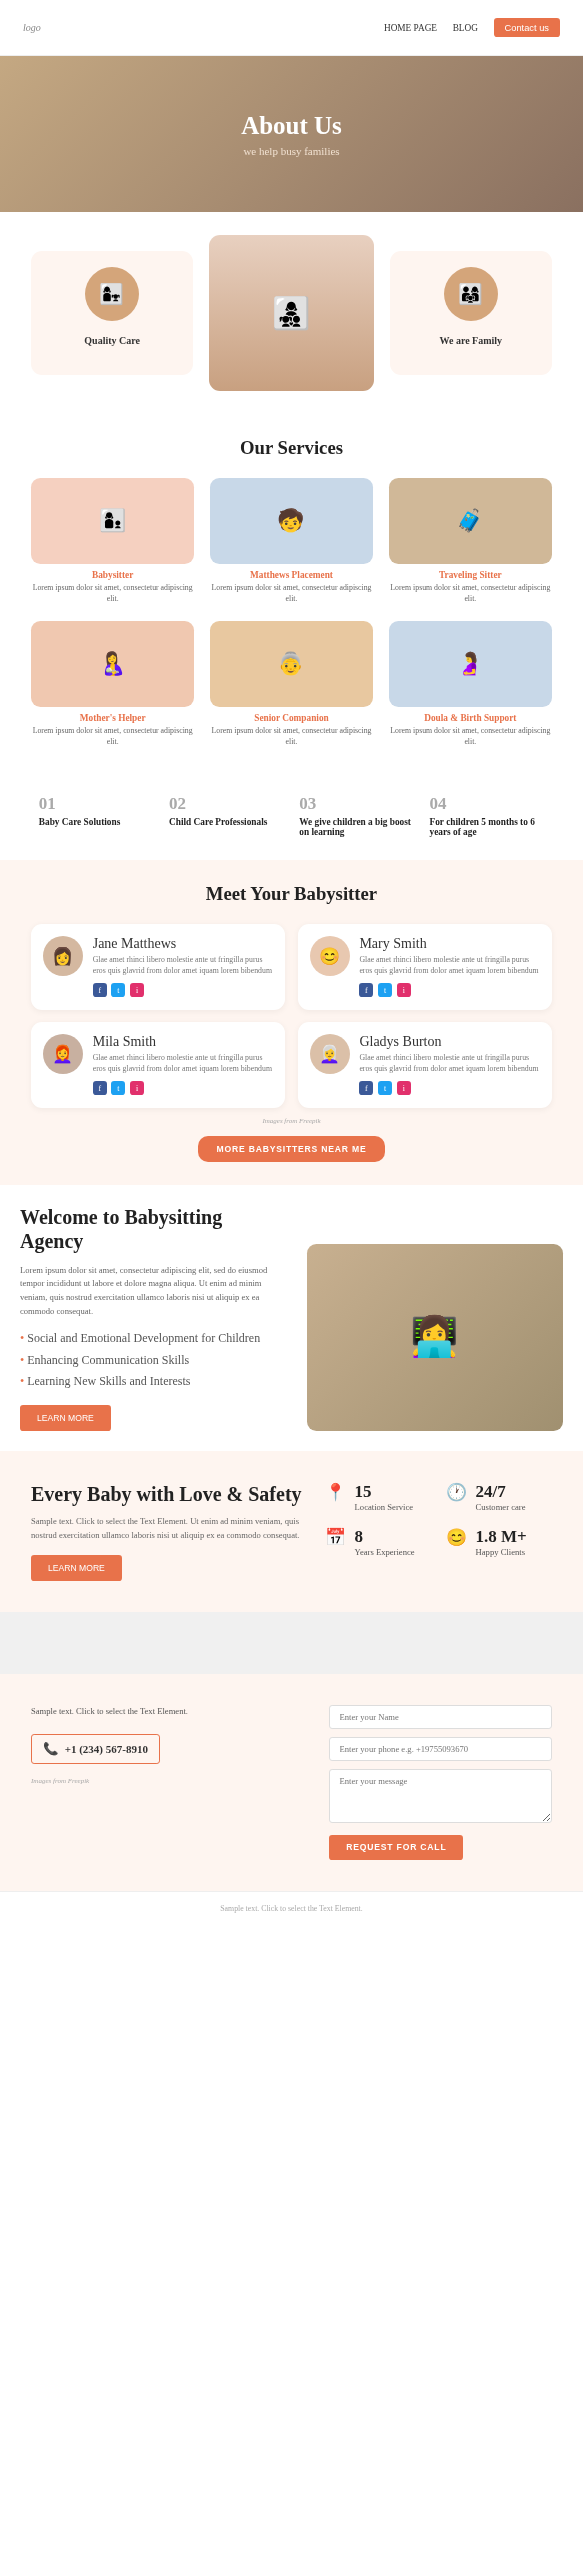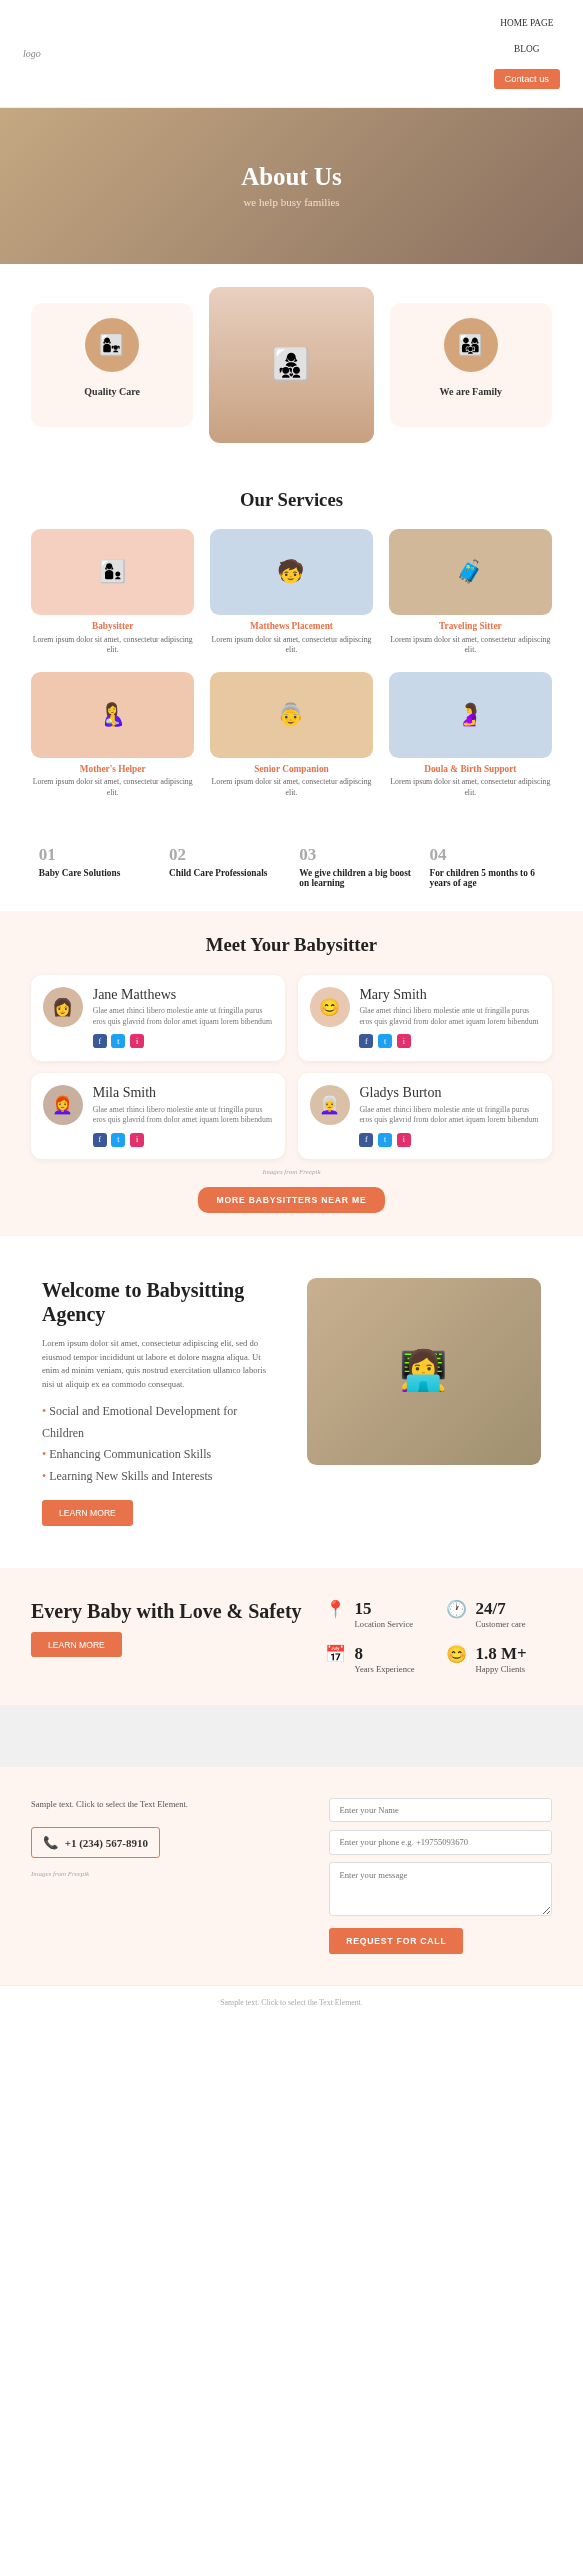--- a/index.html
+++ b/index.html
@@ -3,21 +3,21 @@
   <meta charset="utf-8">
   <style>
     * { margin: 0; padding: 0; box-sizing: border-box; }
     body { font-family: 'Georgia', serif; width: 583px; background: #fff; overflow-x: hidden; }
 
     
     nav {
       display: flex; align-items: center; justify-content: space-between;
       padding: 18px 23px; background: #fff; border-bottom: 0.8px solid #eee;
     }
-    .nav-links { display: flex; align-items: center; gap: 15.6px; flex-direction: column; }
+    .nav-links { display: flex; align-items: center; gap: 15.6px; }
     .nav-link { font-size: 9.3px; color: #333; text-decoration: none; }
     .nav-btn {
       background: #e8724a; color: #fff; border: none; padding: 4.7px 11px;
       border-radius: 3.1px; font-size: 9.3px; cursor: pointer;
     }
 
     
     .hero {
       position: relative; height: 156px;
       background: linear-gradient(rgba(0,0,0,0.35), rgba(0,0,0,0.35)), #b5a090;
@@ -113,21 +113,21 @@
     .freepik-note { font-size: 7px; color: #aaa; text-align: center; margin-top: 9.3px; font-style: italic; }
     .more-btn-wrap { text-align: center; margin-top: 11px; }
     .more-btn {
       background: #e8724a; color: #fff; border: none;
       padding: 7.8px 18.7px; border-radius: 10px; font-size: 8.6px;
       font-weight: bold; letter-spacing: 0.8px; cursor: pointer;
     }
 
     
     .welcome-section {
-      padding: 42px; display: flex; gap: 30px; align-items: flex-start; background: #fff;
+      padding: 20px; display: flex; gap: 30px; align-items: flex-end; background: #fff;
     }
     .welcome-text { flex: 1; }
     .welcome-title { font-size: 20px; font-weight: bold; color: #222; margin-bottom: 11px; line-height: 1.2; }
     .welcome-desc { font-size: 8.6px; color: #666; line-height: 1.6; margin-bottom: 9.3px; }
     .bullet-list { list-style: none; margin-bottom: 12.4px; }
     .bullet-list li { font-size: 12px; color: #555; line-height: 1.8; }
     .bullet-list li::before { content: '• '; color: #e8724a; }
     .learn-btn {
       background: #e8724a; color: #fff; border: none;
       padding: 7.8px 17px; border-radius: 3.1px; font-size: 8.6px; cursor: pointer;
@@ -346,20 +346,21 @@
       <li>Learning New Skills and Interests</li>
     </ul>
     <button class="learn-btn">LEARN MORE</button>
   </div>
   <div class="welcome-img">👩‍💻</div>
 </div>
 
 <div class="stats-section">
   <div class="stats-left">
     <h2 class="stats-main-title">Every Baby with Love &amp; Safety</h2>
+    <p class="stats-desc">Sample text. Click to select the Text Element. Ut enim ad minim veniam, quis nostrud exercitation ullamco laboris nisi ut aliquip ex ea commodo consequat.</p>
     <button class="learn-btn2">LEARN MORE</button>
   </div>
   <div class="stats-right">
     <div class="stat-item">
       <div class="stat-icon">📍</div>
       <div>
         <div class="stat-num">15</div>
         <div class="stat-label">Location Service</div>
       </div>
     </div>

